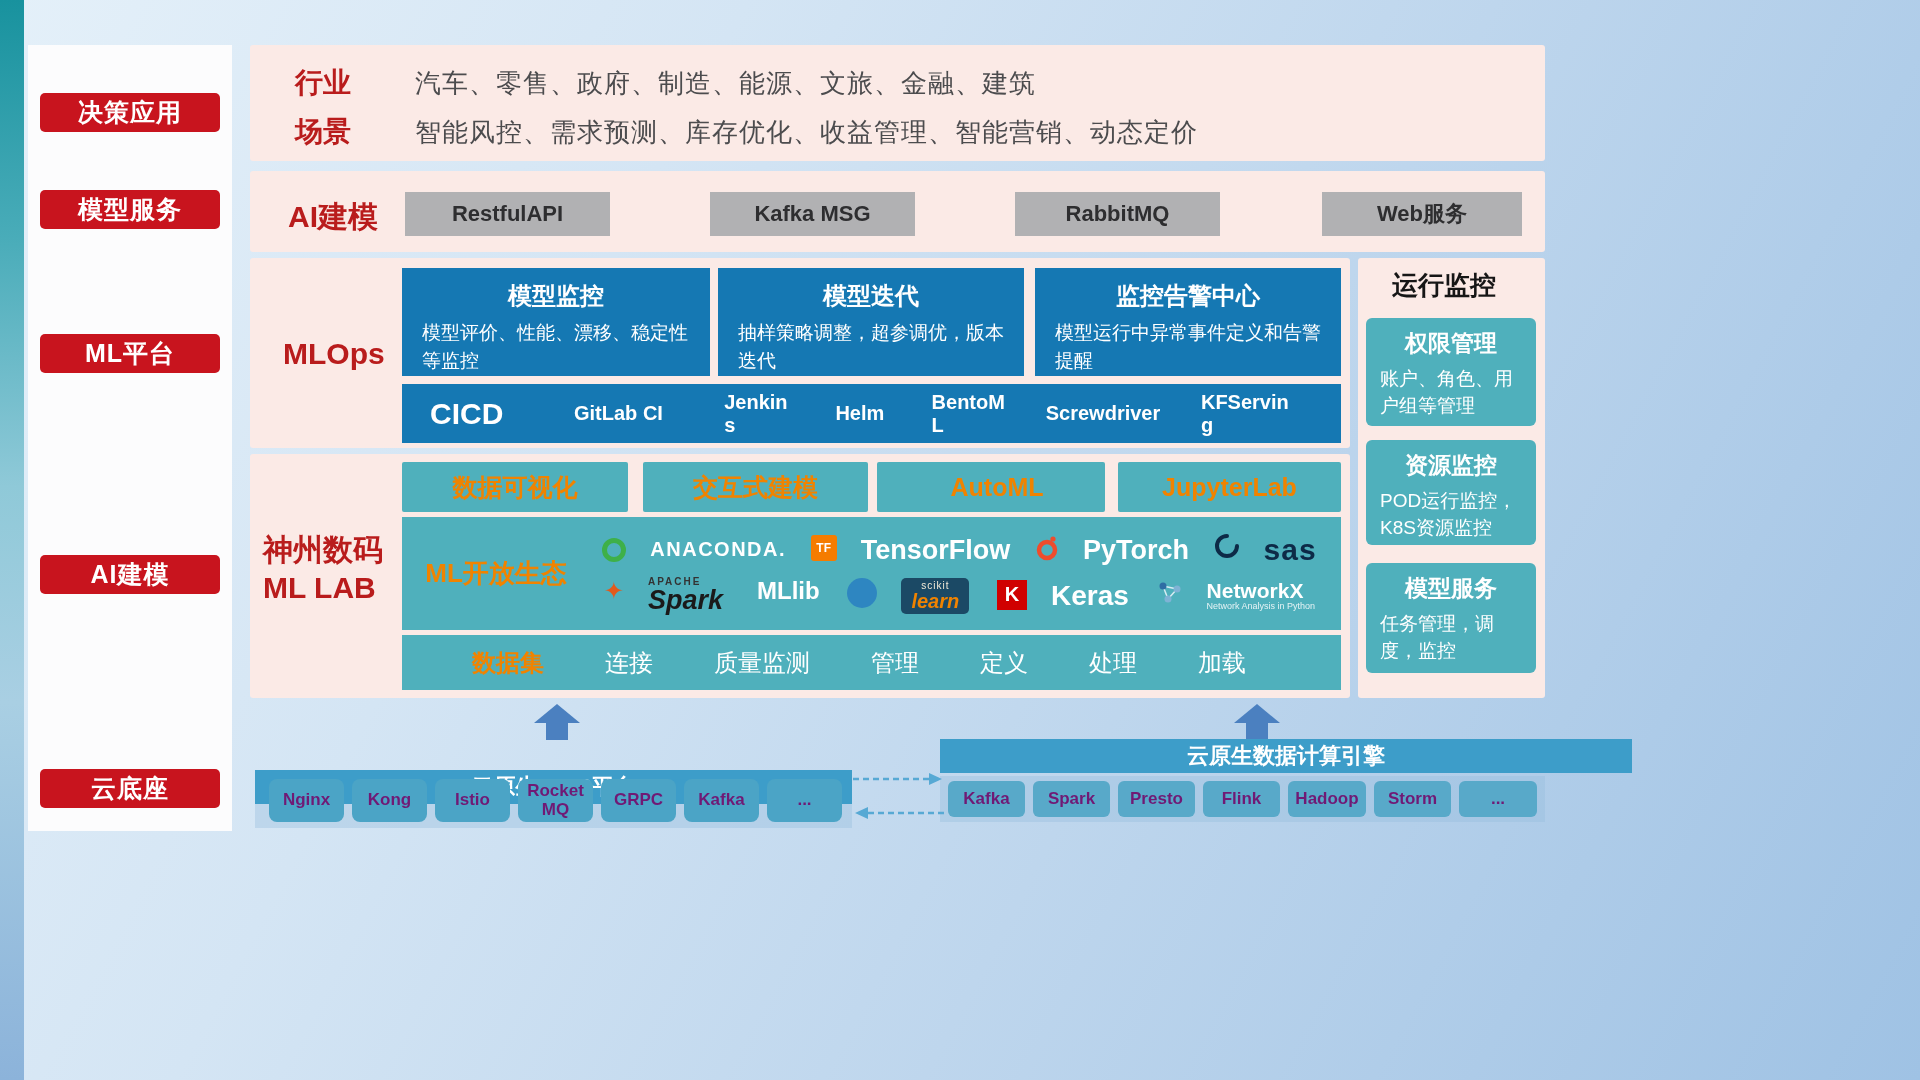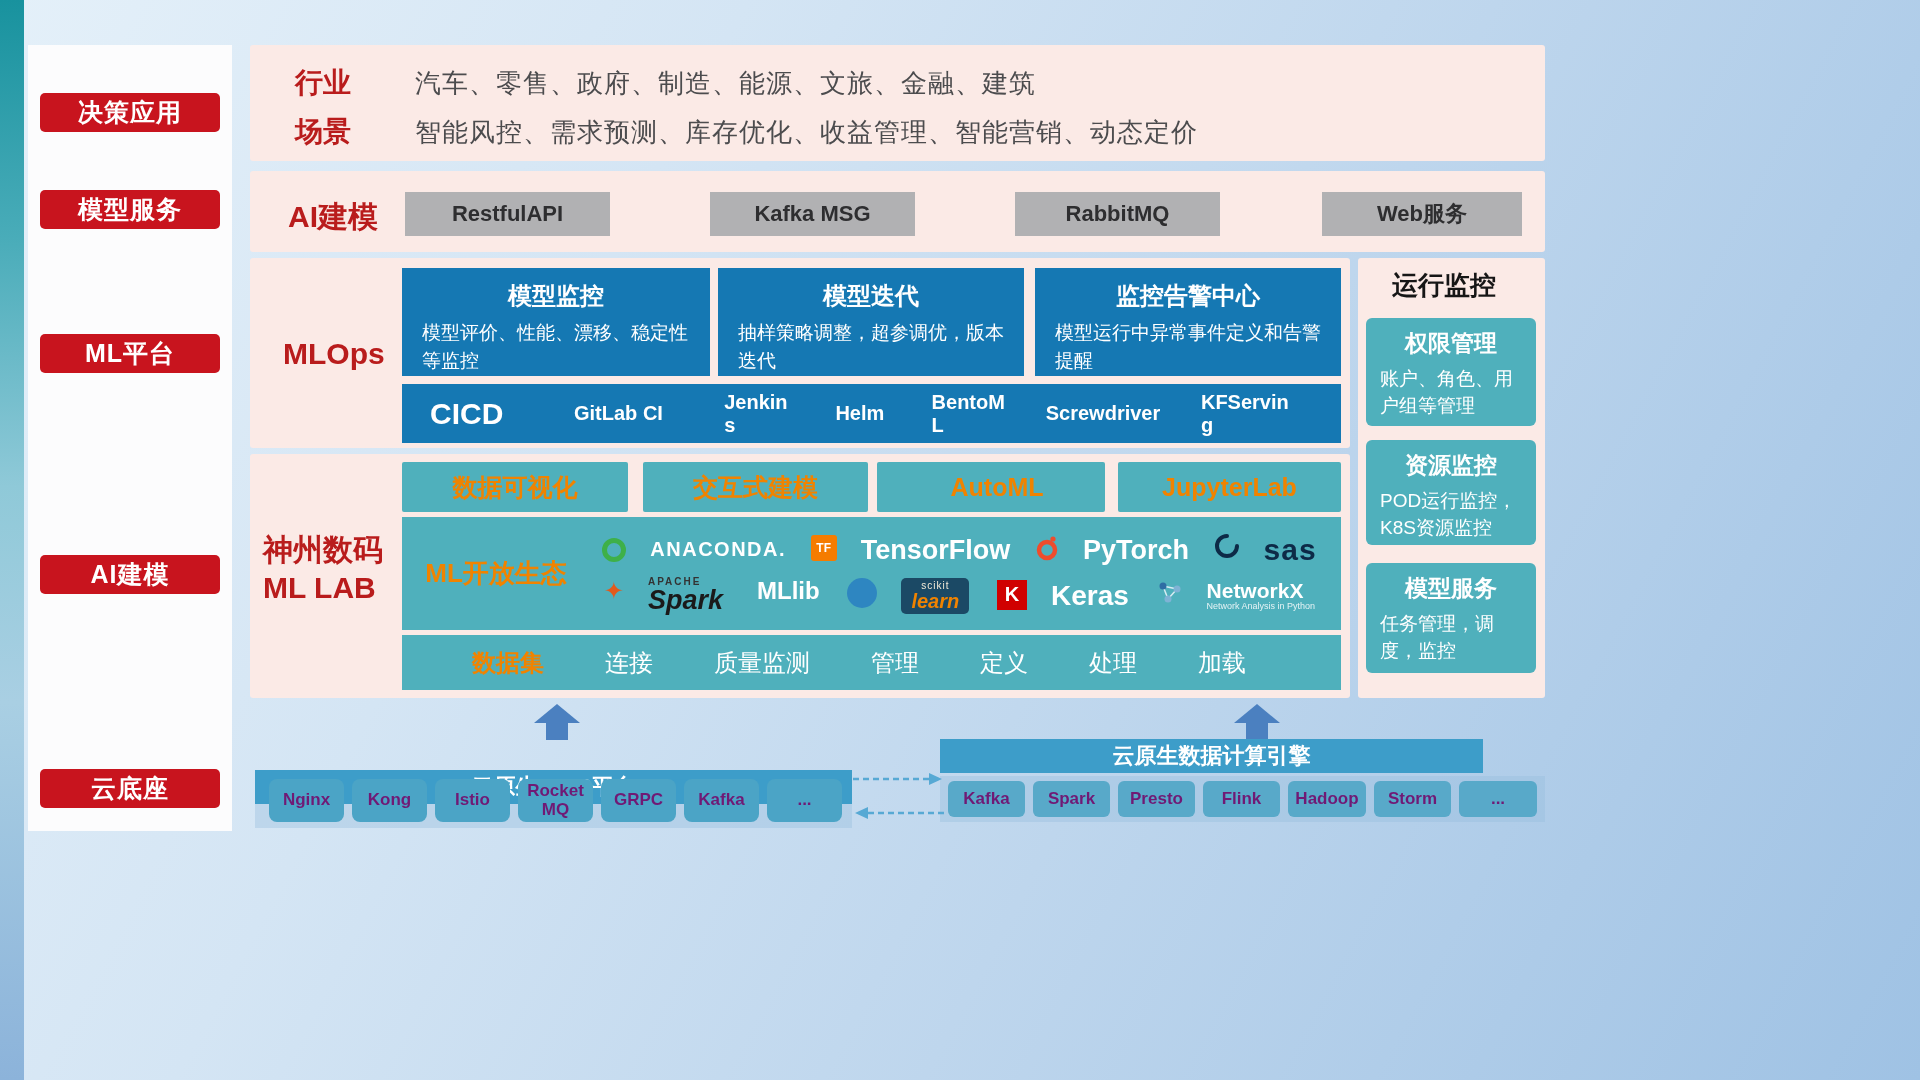--- a/index.html
+++ b/index.html
@@ -247,21 +247,21 @@
 
   <div class="abs up-tri" style="left:534px;top:704px;"></div>
   <div class="abs up-stem" style="left:546px;top:722px;"></div>
   <div class="abs up-tri" style="left:1234px;top:704px;"></div>
   <div class="abs up-stem" style="left:1246px;top:722px;"></div>
 
   <div class="abs band" style="left:255px;top:774px;width:597px;height:54px;"></div>
   <div class="abs band" style="left:940px;top:776px;width:605px;height:46px;"></div>
 
   <div class="abs foundation-bar" style="left:255px;top:770px;width:597px;height:34px;">云原生PaaS平台</div>
-  <div class="abs foundation-bar" style="left:940px;top:739px;width:543px;height:34px;">云原生数据计算引擎</div>
+  <div class="abs foundation-bar" style="left:940px;top:739px;width:692px;height:34px;">云原生数据计算引擎</div>
 
   <div class="abs tool-btn" style="left:269px;top:779px;width:75px;height:43px;">Nginx</div>
   <div class="abs tool-btn" style="left:352px;top:779px;width:75px;height:43px;">Kong</div>
   <div class="abs tool-btn" style="left:435px;top:779px;width:75px;height:43px;">Istio</div>
   <div class="abs tool-btn" style="left:518px;top:779px;width:75px;height:43px;">RocketMQ</div>
   <div class="abs tool-btn" style="left:601px;top:779px;width:75px;height:43px;">GRPC</div>
   <div class="abs tool-btn" style="left:684px;top:779px;width:75px;height:43px;">Kafka</div>
   <div class="abs tool-btn" style="left:767px;top:779px;width:75px;height:43px;">...</div>
 
   <div class="abs tool-btn light" style="left:948px;top:781px;width:77px;height:36px;">Kafka</div>

